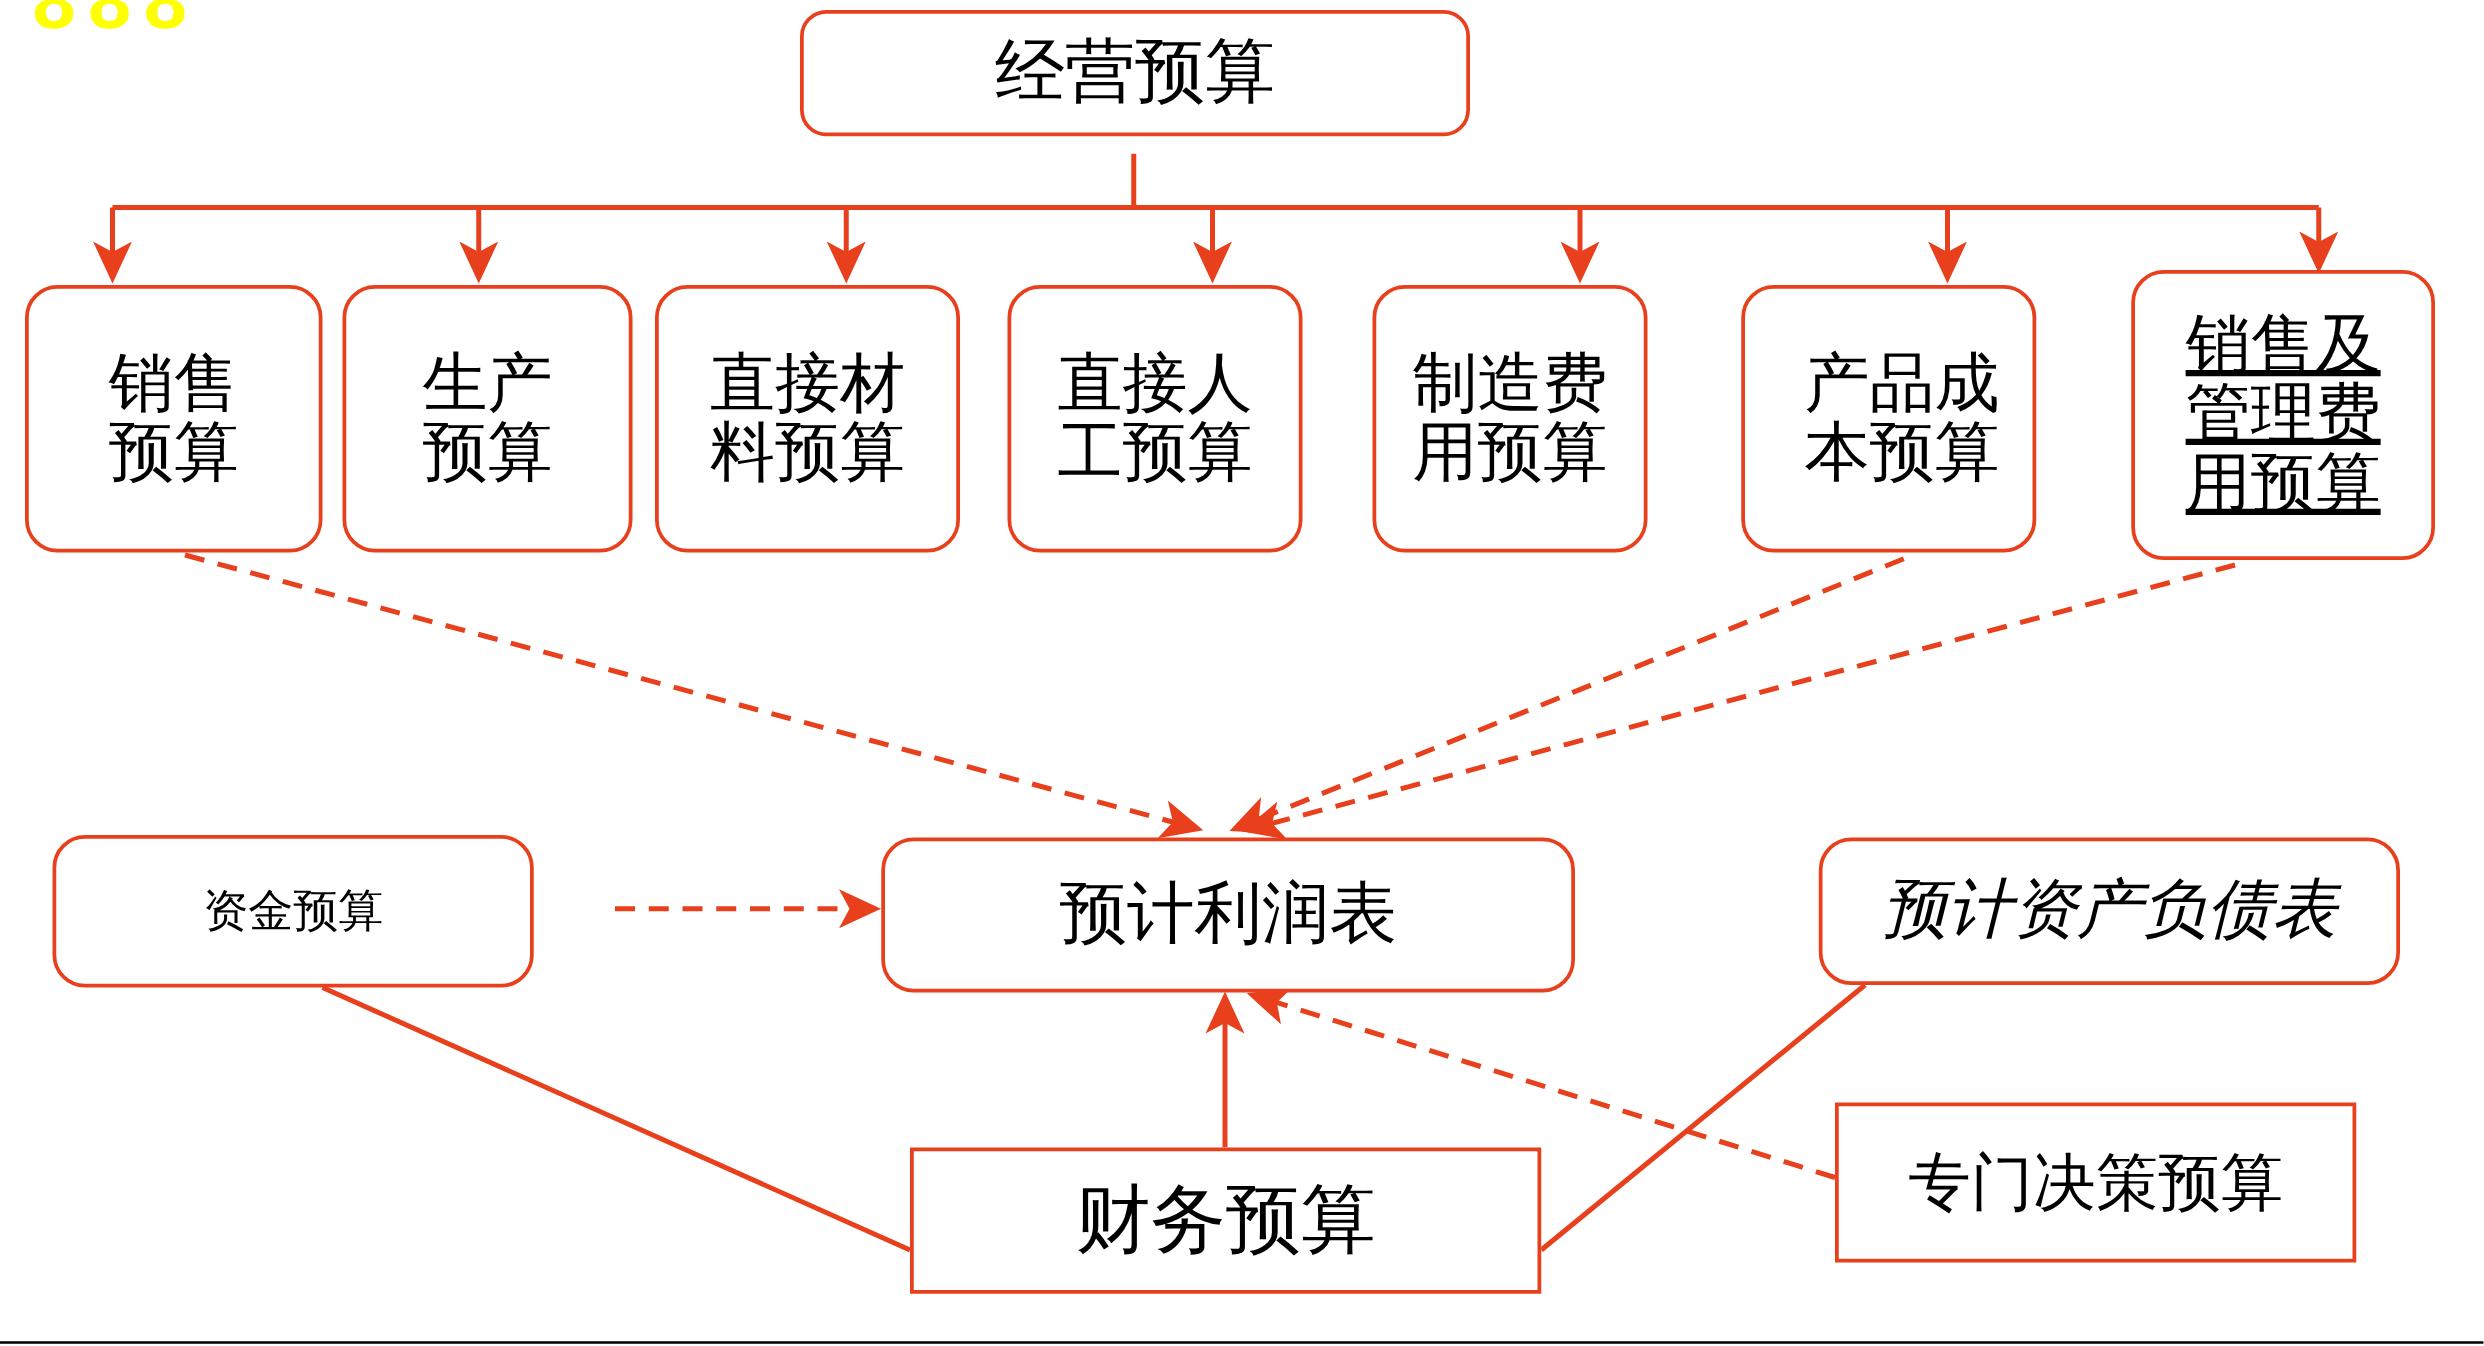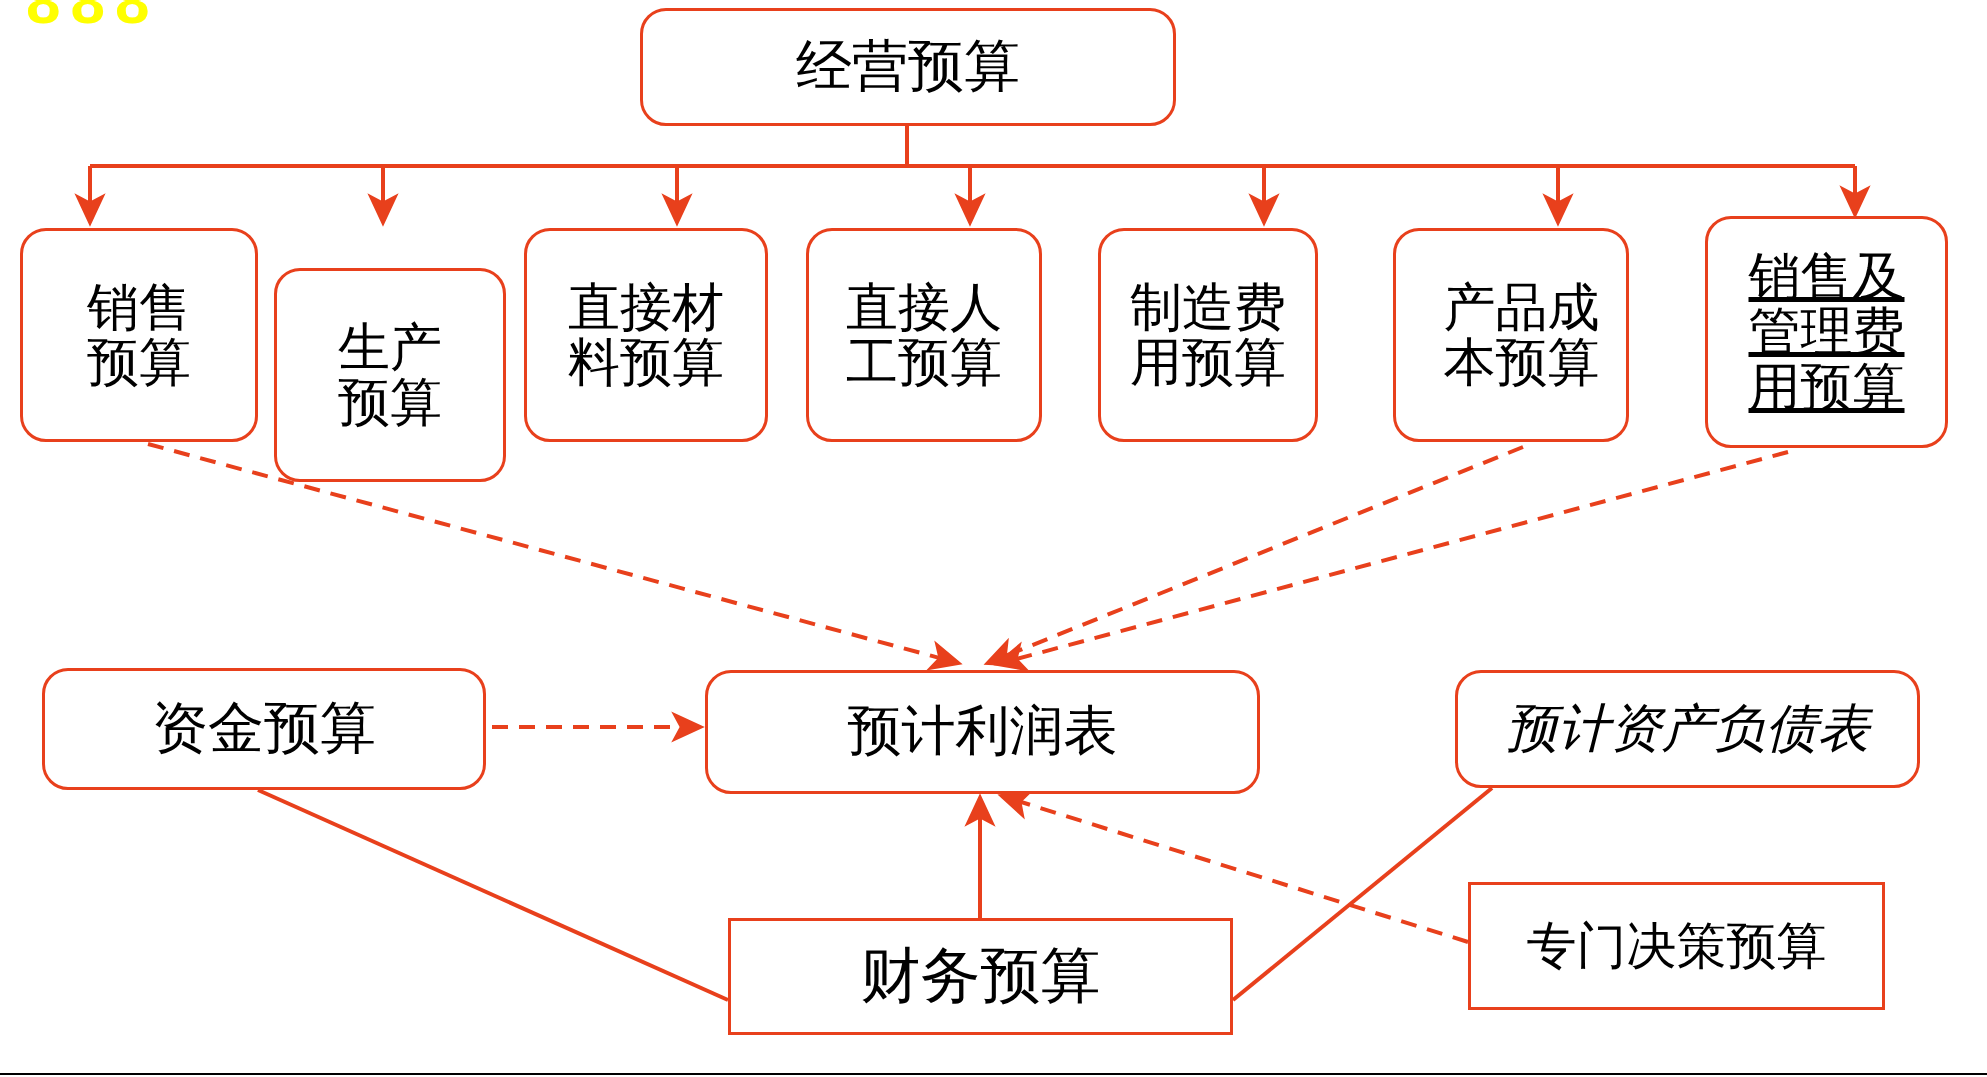--- a/index.html
+++ b/index.html
@@ -85,45 +85,45 @@
     <g stroke="#E8401C" stroke-width="4" fill="none" marker-end="url(#ah)">
       <path d="M980,918 L980,798"></path>
     </g>
 
     <g stroke="#E8401C" stroke-width="4" fill="none">
       <path d="M258,790 L728,1000"></path>
       <path d="M1492,788 L1233,1000"></path>
     </g>
   </svg>
 
-  <div class="node rounded" style="left:640px;top:8px;width:536px;height:118px;font-size:56px;">经营预算</div>
+  <div class="node rounded" style="left:640px;top:8px;width:536px;height:101px;font-size:56px;border-radius:21px;">经营预算</div>
 
   <div class="node rounded" style="left:20px;top:228px;width:238px;height:214px;font-size:52px;">销售
 预算</div>
 
-  <div class="node rounded" style="left:274px;top:228px;width:232px;height:214px;font-size:52px;margin-top:40px;">生产
+  <div class="node rounded" style="left:274px;top:228px;width:232px;height:214px;font-size:52px;">生产
 预算</div>
 
   <div class="node rounded" style="left:524px;top:228px;width:244px;height:214px;font-size:52px;">直接材
 料预算</div>
 
   <div class="node rounded" style="left:806px;top:228px;width:236px;height:214px;font-size:52px;">直接人
 工预算</div>
 
   <div class="node rounded" style="left:1098px;top:228px;width:220px;height:214px;font-size:52px;">制造费
 用预算</div>
 
   <div class="node rounded" style="left:1393px;top:228px;width:236px;height:214px;font-size:52px;padding-left:21px;">产品成
 本预算</div>
 
   <div class="node rounded" style="left:1705px;top:216px;width:243px;height:232px;font-size:52px;text-decoration:underline;">销售及
 管理费
 用预算</div>
 
-  <div class="node rounded" style="left:42px;top:668px;width:444px;height:122px;font-size:56px;">资金预算</div>
+  <div class="node rounded" style="left:42px;top:668px;width:385px;height:122px;font-size:36px;">资金预算</div>
 
   <div class="node rounded" style="left:705px;top:670px;width:555px;height:124px;font-size:54px;">预计利润表</div>
 
   <div class="node rounded" style="left:1455px;top:670px;width:465px;height:118px;font-size:52px;font-style:italic;">预计资产负债表</div>
 
   <div class="node sharp" style="left:728px;top:918px;width:505px;height:117px;font-size:60px;">财务预算</div>
 
   <div class="node sharp" style="left:1468px;top:882px;width:417px;height:128px;font-size:50px;">专门决策预算</div>
 
   <div class="bottom-rule"></div>

